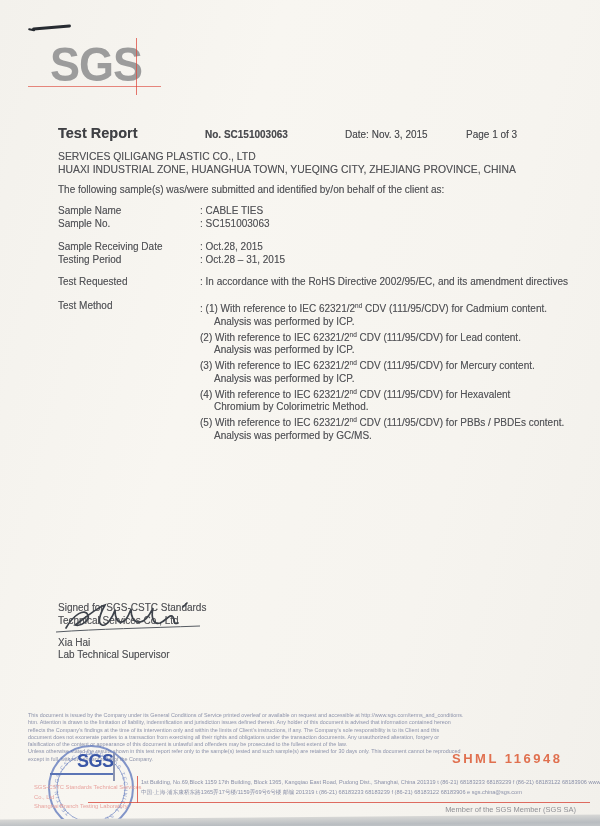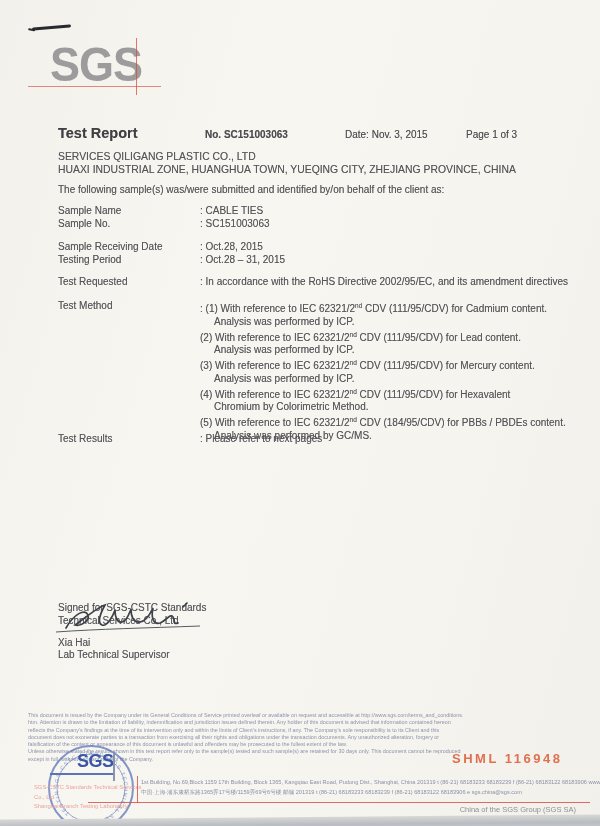--- a/index.html
+++ b/index.html
@@ -137,32 +137,26 @@
       <span class="flabel">Test Method</span>
       <span class="fvalue m-items">
         <div class="m-line"><span>:</span> <span>(1) With reference to IEC 62321/2</span><sup>nd</sup><span> CDV (111/95/CDV) for Cadmium content.</span></div>
         <div class="m-cont">Analysis was performed by ICP.</div>
         <div class="m-line"><span>(2) With reference to IEC 62321/2</span><sup>nd</sup><span> CDV (111/95/CDV) for Lead content.</span></div>
         <div class="m-cont">Analysis was performed by ICP.</div>
         <div class="m-line"><span>(3) With reference to IEC 62321/2</span><sup>nd</sup><span> CDV (111/95/CDV) for Mercury content.</span></div>
         <div class="m-cont">Analysis was performed by ICP.</div>
         <div class="m-line"><span>(4) With reference to IEC 62321/2</span><sup>nd</sup><span> CDV (111/95/CDV) for Hexavalent</span></div>
         <div class="m-cont">Chromium by Colorimetric Method.</div>
-        <div class="m-line"><span>(5) With reference to IEC 62321/2</span><sup>nd</sup><span> CDV (184/95/CDV) for PBBs / PBDEs content.</span></div>
+        <div class="m-line"><span>(5) With reference to IEC 62321/2</span><sup>nd</sup><span> CDV (111/95/CDV) for PBBs / PBDEs content.</span></div>
         <div class="m-cont">Analysis was performed by GC/MS.</div>
       </span>
     </div>
   </div>
 
-  <div class="fieldblock soft" id="f-results">
-    <div class="frow">
-      <span class="flabel">Test Results</span>
-      <span class="fvalue">: Please refer to next pages</span>
-    </div>
-  </div>
 
   <div class="signed-for soft">
     <div>Signed for SGS-CSTC Standards</div>
     <div>Technical Services Co., Ltd</div>
   </div>
   <svg class="sig-svg" width="180" height="50" viewBox="0 0 180 50">
     <path d="M14,34 C22,20 33,14 36,21 C38,26 29,33 23,31 C33,24 46,13 53,11 C48,20 45,29 50,31 C55,33 61,22 63,16 C63,23 65,29 70,28 C75,27 77,20 79,15 C79,22 81,29 88,28 C95,27 99,18 101,14 C99,23 101,31 108,29 C114,27 118,19 121,23 C123,26 121,31 126,29 M131,13 L135,9" stroke="#3d424a" fill="none" stroke-width="1.7" stroke-linecap="round"></path>
     <path d="M4,38 C45,35 95,34 148,32" stroke="#565b62" stroke-width="1" fill="none"></path>
   </svg>
   <div class="signer soft">Xia Hai</div>
@@ -198,16 +192,16 @@
   </div>
 
   <div class="serial">SHML 116948</div>
 
   <div class="addr">
     <div>1st Building, No.69,Block 1159 17th Building, Block 1365, Kangqiao East Road, Pudong Dist., Shanghai, China 201319   t (86-21) 68183233 68183239   f (86-21) 68183122 68183906      www.cn.sgs.com</div>
     <div>中国·上海·浦东康桥东路1365弄17号楼/1159弄69号6号楼   邮编 201319   t (86-21) 68183233 68183239   f (86-21) 68183122 68183906   e  sgs.china@sgs.com</div>
   </div>
   <div class="addr-vline"></div>
   <div class="addr-hline"></div>
-  <div class="member">China of the SGS Group (SGS SA)</div>
+  <div class="member">Member of the SGS Member (SGS SA)</div>
 
   <div class="scan-edge"></div>
 </div>
 
 </body></html>

